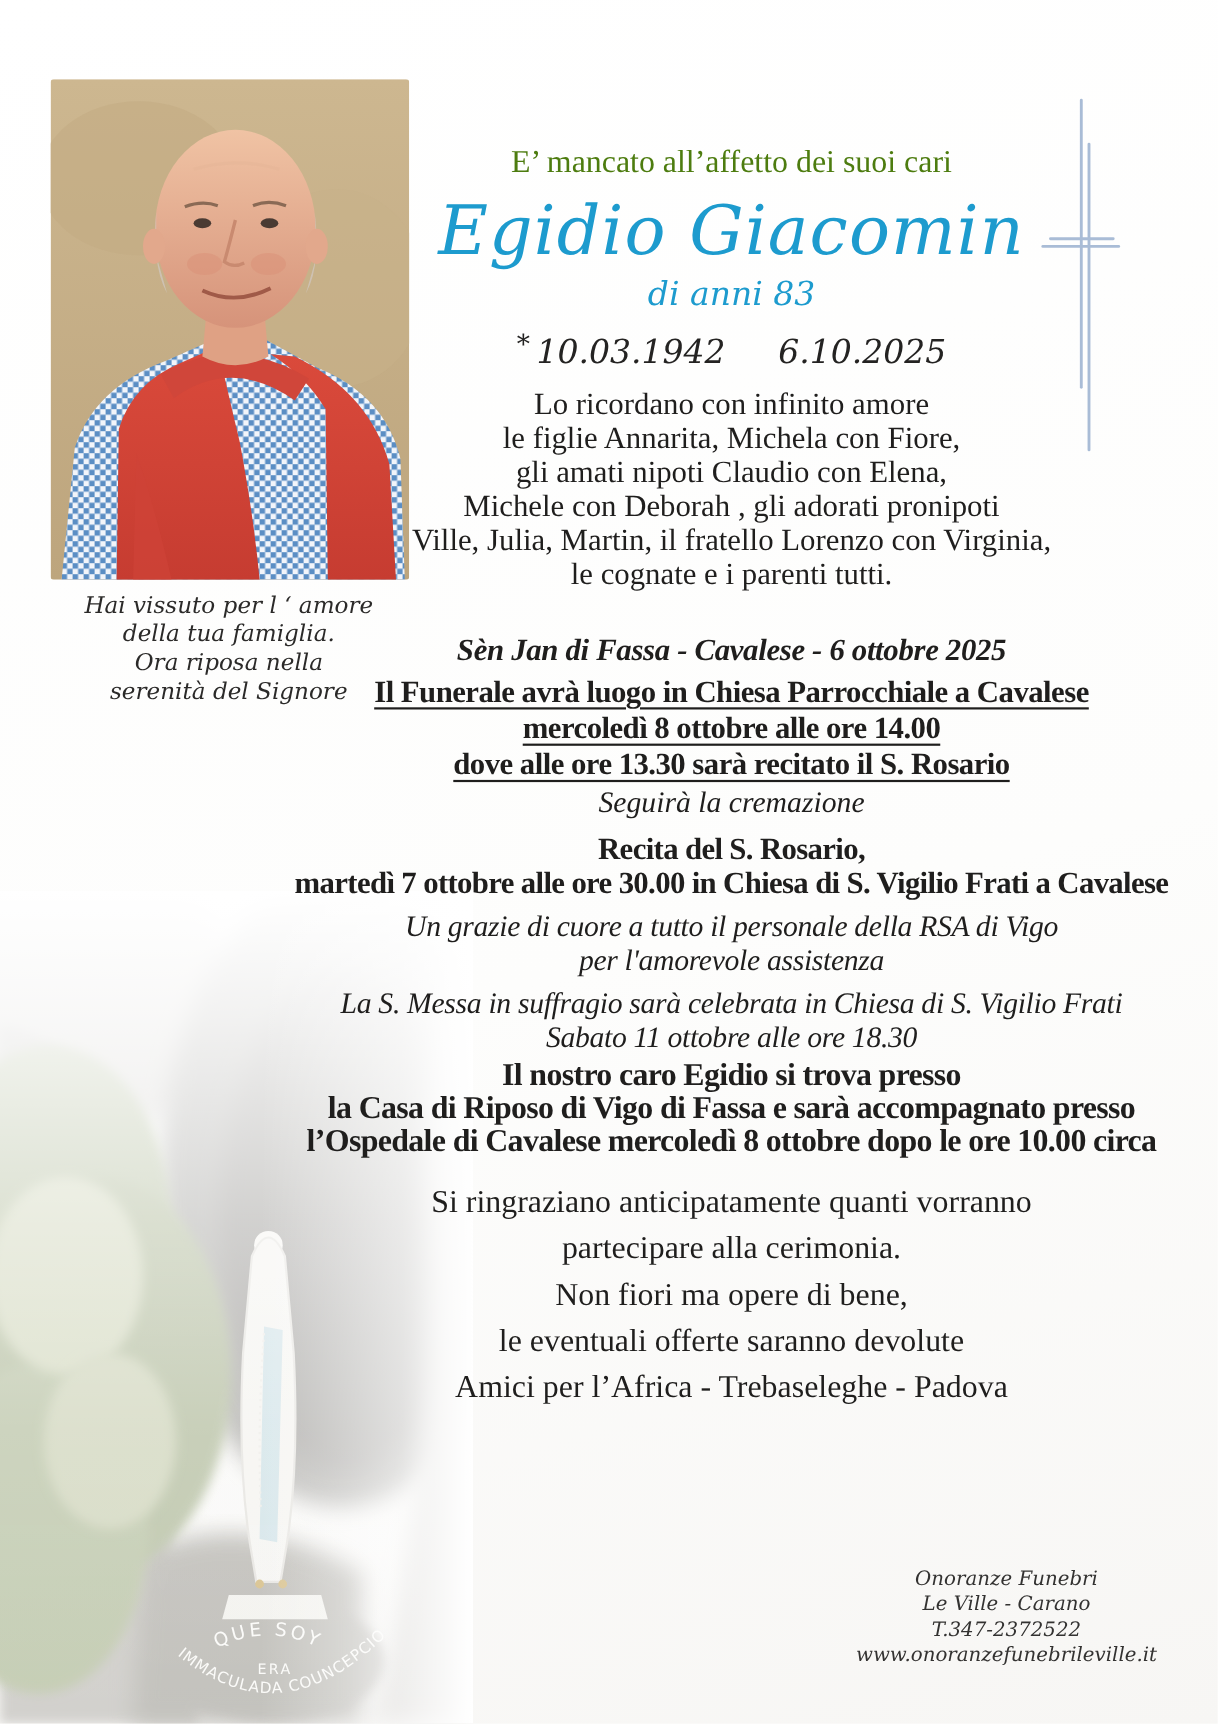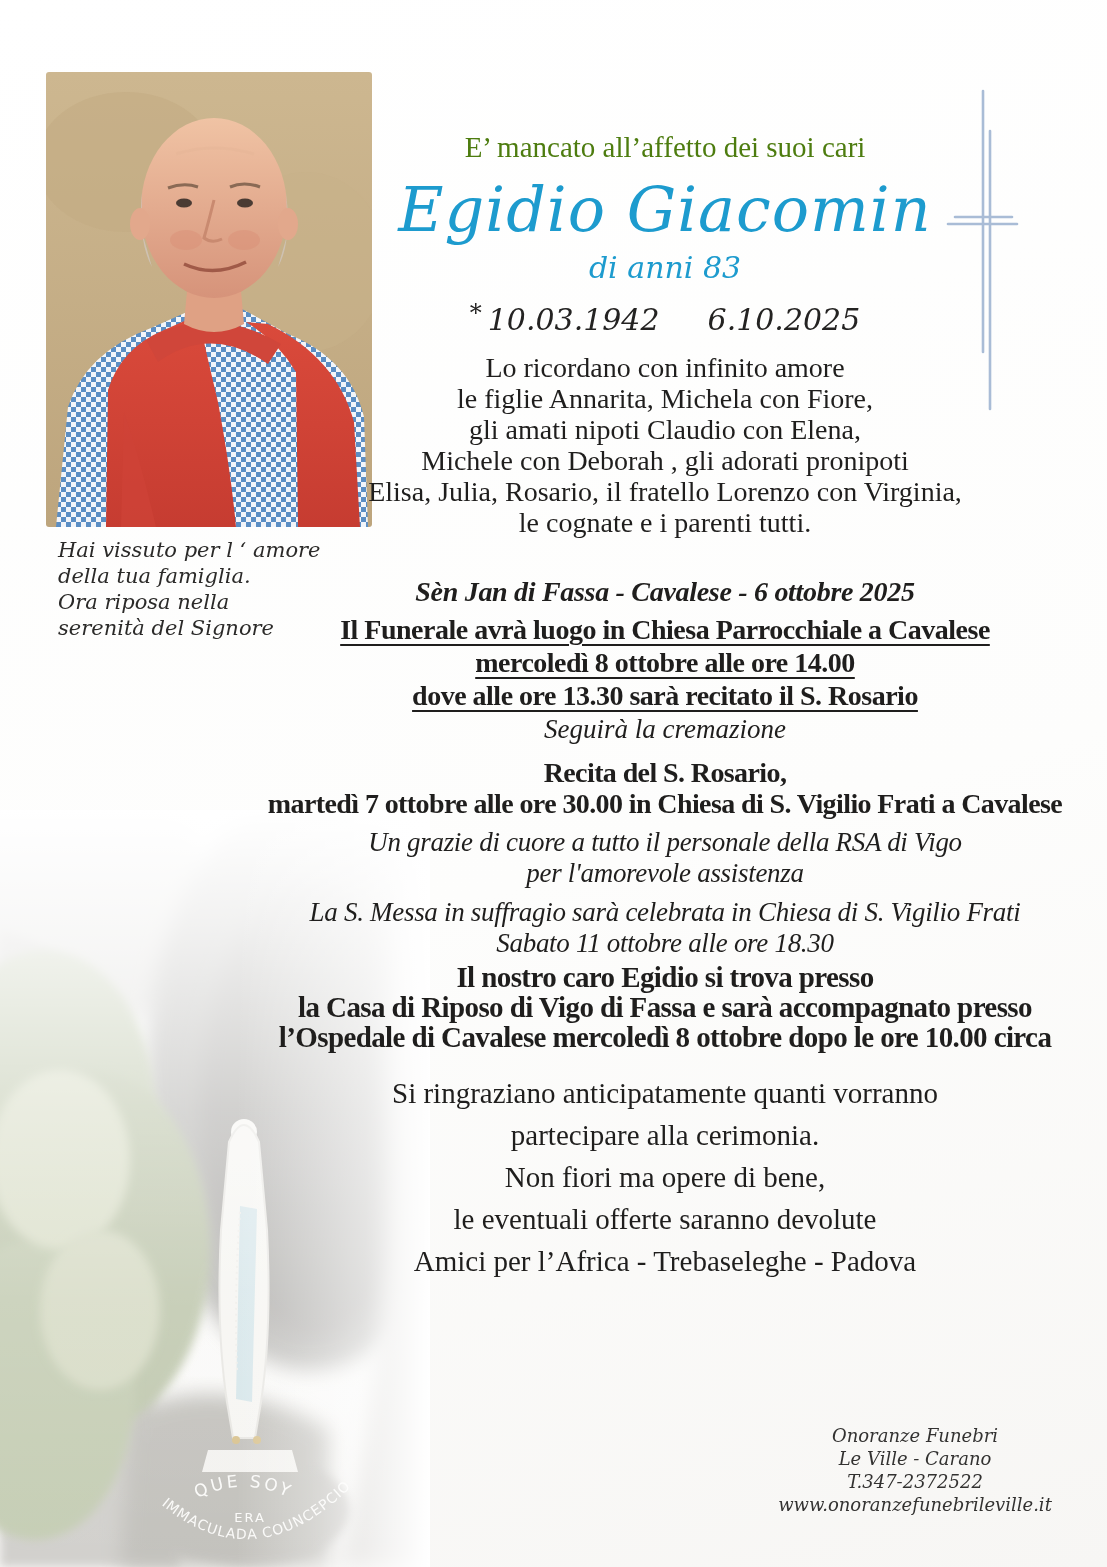--- a/index.html
+++ b/index.html
@@ -15,21 +15,21 @@
   .col{left:235px;width:860px;text-align:center;}
 
   .opening{top:131px;font-size:29px;color:#4d7c0f;}
   .title{top:176px;font-family:"DejaVu Serif",serif;font-style:italic;font-size:62px;
          color:#1d9bce;letter-spacing:1px;line-height:1.1;}
   .age{top:250px;font-family:"DejaVu Serif",serif;font-style:italic;font-size:30px;color:#1d9bce;}
   .dates{top:299px;font-family:"DejaVu Serif",serif;font-style:italic;font-size:30px;color:#242322;}
   .dates .star{font-size:24px;vertical-align:9px;margin-right:6px;}
   .dates .death{margin-left:48px;}
   .family{top:352px;font-size:28px;line-height:31px;}
-  .caption{left:58px;top:537px;width:300px;
+  .caption{left:58px;top:537px;width:300px;text-align:center;
            font-family:"DejaVu Serif",serif;font-style:italic;font-size:21px;
            line-height:26px;color:#2b2a29;}
   .place-date{top:576px;font-size:28px;font-weight:700;font-style:italic;letter-spacing:-0.3px;}
   .funeral{top:613px;font-size:28px;font-weight:700;line-height:33px;letter-spacing:-0.5px;
            text-decoration:underline;text-decoration-thickness:2px;text-underline-offset:5px;}
   .cremation{top:714px;font-size:27px;font-style:italic;}
   .rosary{top:757px;font-size:28px;font-weight:700;line-height:31px;letter-spacing:-0.6px;}
   .thanks{top:827px;font-size:27px;font-style:italic;line-height:31px;letter-spacing:-0.3px;}
   .mass{top:897px;font-size:27px;font-style:italic;line-height:31px;letter-spacing:-0.3px;}
   .location{top:962px;font-size:29px;font-weight:700;line-height:30px;letter-spacing:-0.6px;}
@@ -168,21 +168,21 @@
 <div class="abs col age text-layer">di anni 83</div>
 
 <div class="abs col dates text-layer">
   <span class="star">*</span><span>10.03.1942</span><span class="death">6.10.2025</span>
 </div>
 
 <div class="abs col family lines text-layer">Lo ricordano con infinito amore
 le figlie Annarita, Michela con Fiore,
 gli amati nipoti Claudio con Elena,
 Michele con Deborah , gli adorati pronipoti
-Elisa, Julia, Rosario, il fratello Lorenzo con Virginia,
+Ville, Julia, Martin, il fratello Lorenzo con Virginia,
 le cognate e i parenti tutti.</div>
 
 <div class="abs caption lines text-layer">Hai vissuto per l ‘ amore
 della tua famiglia.
 Ora riposa nella
 serenità del Signore</div>
 
 <div class="abs col place-date text-layer">Sèn Jan di Fassa - Cavalese - 6 ottobre 2025</div>
 
 <div class="abs col funeral lines text-layer">Il Funerale avrà luogo in Chiesa Parrocchiale a Cavalese

